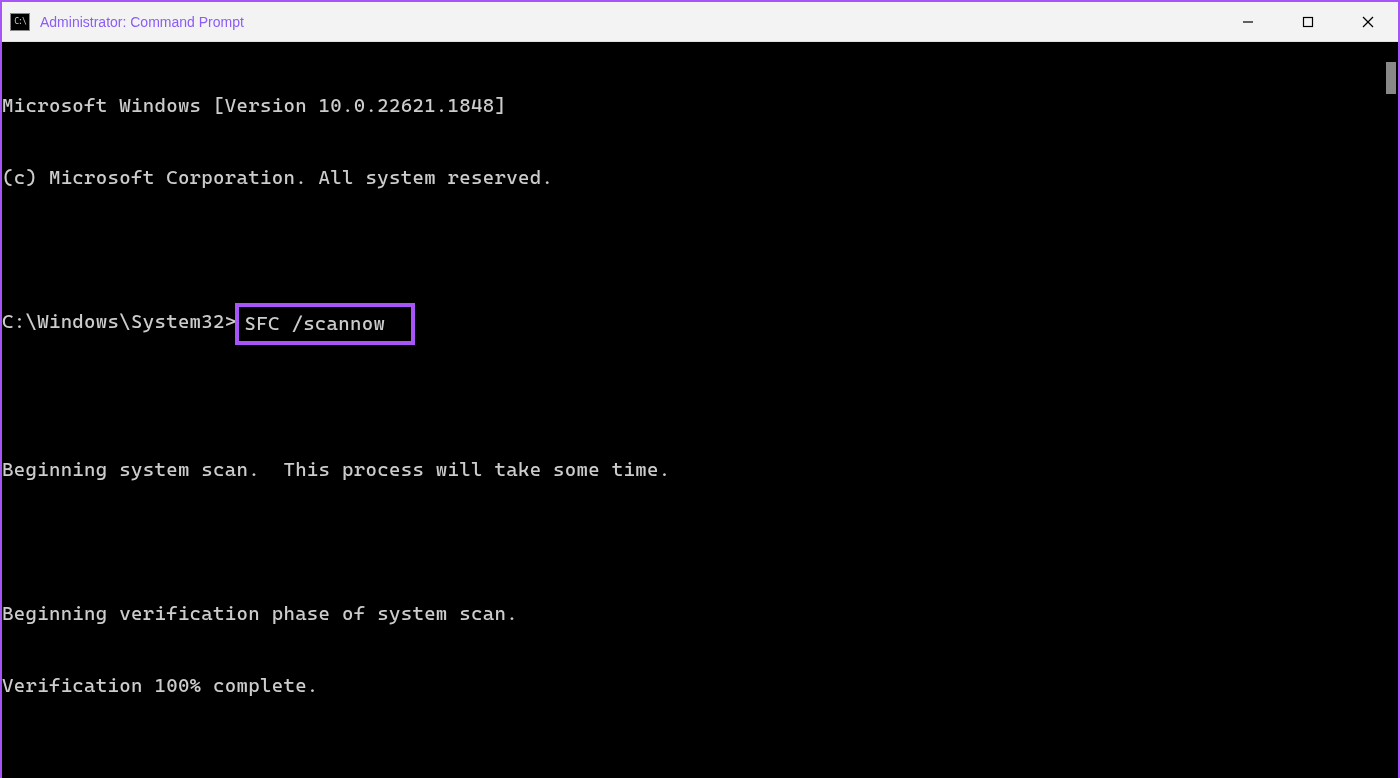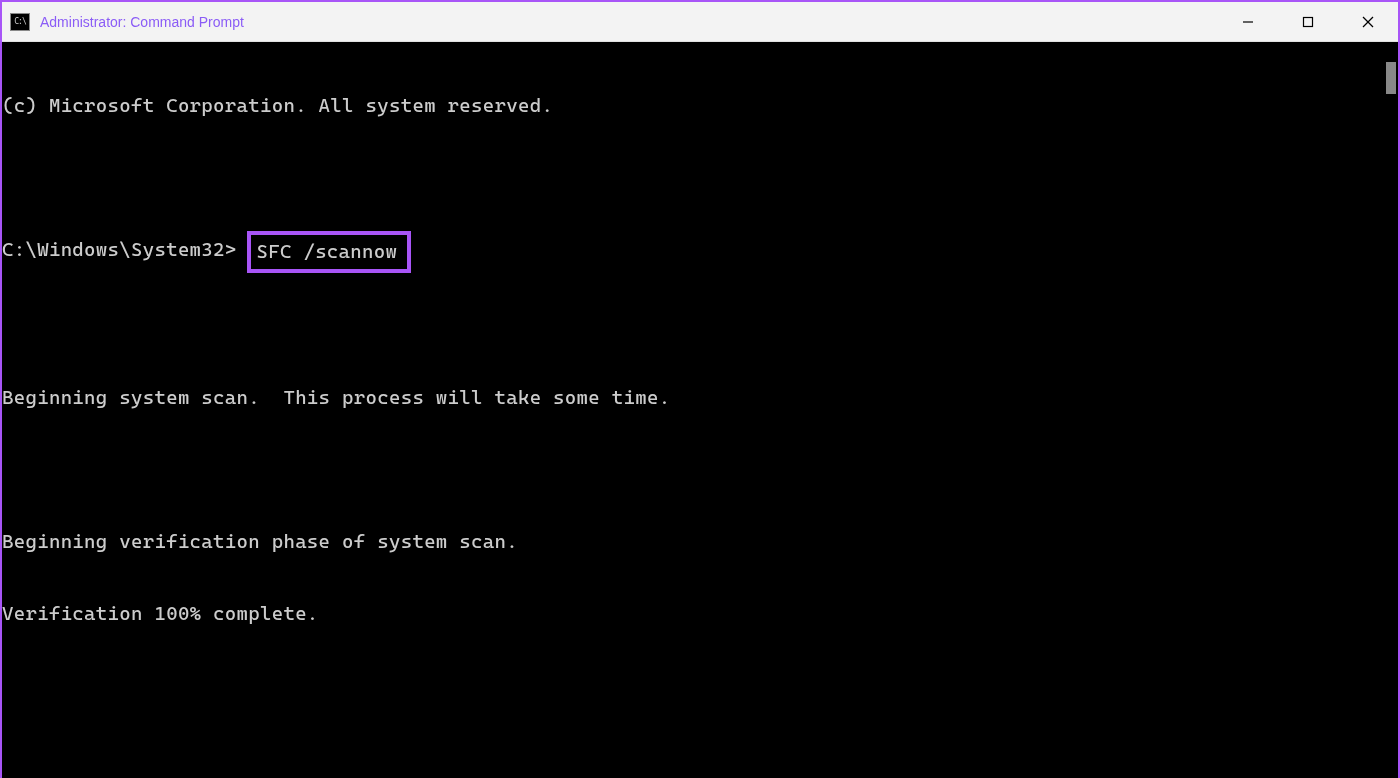--- a/index.html
+++ b/index.html
@@ -104,26 +104,25 @@
     }
 
     .line {
       display: block;
       min-height: 24px;
     }
 
     .prompt-line {
       display: flex;
       align-items: flex-start;
-      gap: 12px;
     }
 
     .highlight-box {
       border: 4px solid #a855f7;
-      padding: 5px 10px 5px 6px;
+      padding: 5px 26px 5px 6px;
       margin-left: -2px;
       margin-top: -7px;
       margin-bottom: -7px;
       display: inline-block;
       text-align: center;
     }
 
     .scrollbar-track {
       width: 18px;
       background: #000;
@@ -165,20 +164,21 @@
         <svg viewBox="0 0 14 14">
             <line x1="2" y1="2" x2="12" y2="12" stroke="#000" stroke-width="1.2"></line>
             <line x1="12" y1="2" x2="2" y2="12" stroke="#000" stroke-width="1.2"></line>
           </svg>
       </div>
     </div>
   </div>
 
   <div class="terminal-body">
     <div class="terminal-content">
+      <span class="line">Microsoft Windows [Version 10.0.22621.1848]</span>
       <span class="line">(c) Microsoft Corporation. All system reserved.</span>
       <span class="line"></span>
       <span class="line prompt-line"><span>C:\Windows\System32&gt;</span><span class="highlight-box"><span>SFC /scannow</span></span></span>
       <span class="line"></span>
       <span class="line">Beginning system scan.  This process will take some time.</span>
       <span class="line"></span>
       <span class="line">Beginning verification phase of system scan.</span>
       <span class="line">Verification 100% complete.</span>
       <span class="line"></span>
       

